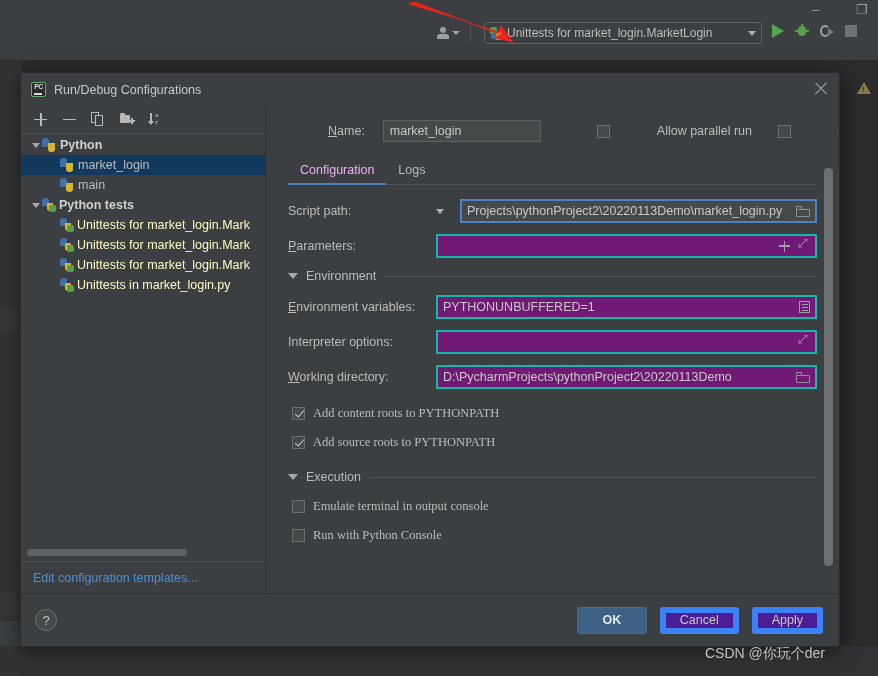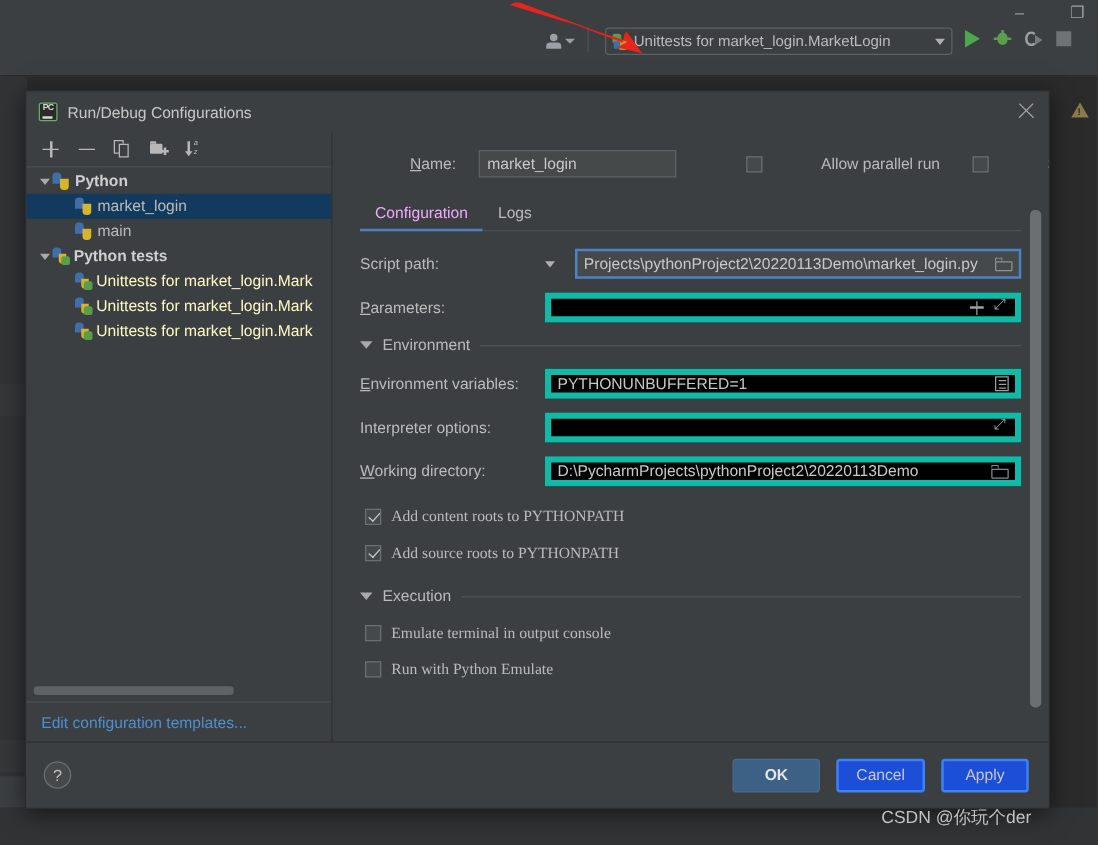--- a/index.html
+++ b/index.html
@@ -151,21 +151,21 @@
   .gear .g-out { position:absolute; left:1px; top:1px; width:12px; height:12px; border:2.5px solid #a5a5a5; border-radius:50%; box-sizing:border-box; }
 
   .tabs { display:flex; gap:0; border-bottom:1px solid #4b4f51; margin-bottom:14px; }
   .tab { padding:5px 12px 7px 12px; font-size:12.5px; color:#bbbbbb; cursor:pointer; position:relative; }
   .tab.active { color:#f0abfc; }
   .tab.active::after { content:""; position:absolute; left:0; right:0; bottom:-1px; height:2px; background:#4b83c4; }
 
   .frow { display:flex; align-items:center; height:24px; margin-bottom:11px; }
   .frow .flabel { width:148px; flex:none; font-size:12.5px; color:#bbbbbb; }
   .field {
-    flex:1; height:24px; background:#000000; border:5px solid #14b8a6;
+    flex:1; height:24px; background:#701a75; border:2px solid #14b8a6;
     display:flex; align-items:center; padding:0 5px; gap:4px; min-width:0;
     color:#c8c8c8; font-size:12.5px; white-space:nowrap; overflow:hidden;
   }
   .field.focused { border:2px solid #4b83c4; background:#45494a; }
   .field .fval { flex:1; overflow:hidden; text-overflow:clip; white-space:nowrap; }
   .field .fval.dimpath { color:#8a8f92; }
   .drop-caret { width:0;height:0;border-left:4px solid transparent;border-right:4px solid transparent;border-top:5px solid #b0b0b0; flex:none; margin-right:2px; }
   .script-caret { margin-right:16px; margin-left:auto; }
   .folder-ico { width:14px; height:11px; position:relative; flex:none; opacity:.85; }
   .folder-ico .fb { position:absolute; left:0; bottom:0; width:14px; height:8px; border:1.3px solid #9aa0a6; border-radius:1px; }
@@ -198,21 +198,21 @@
     padding:0 16px 0 14px; background:#3c3f41;
   }
   .help-btn {
     width:22px; height:22px; border-radius:50%; border:1px solid #6a6f72; background:#45494a;
     color:#c0c0c0; font-size:13px; display:flex; align-items:center; justify-content:center; cursor:pointer;
   }
   .btn-group { margin-left:auto; display:flex; gap:13px; }
   .btn {
     height:27px; min-width:70px; padding:0 14px; border-radius:3px;
     font-size:12.5px; display:flex; align-items:center; justify-content:center; cursor:pointer;
-    border:2px solid #3b82f6; background:#1d4ed8; color:#c8c8c8;
+    border:6px solid #3b82f6; background:#4c1d95; color:#c8c8c8;
   }
   .btn.primary { background:#3d6185; border:1px solid #466c92; color:#e6e6e6; font-weight:bold; }
 
   
   #red-arrow { position:absolute; left:408px; top:2px; width:110px; height:42px; pointer-events:none; }
 
   
   .watermark { position:absolute; left:705px; top:645px; font-size:14px; color:#c2c2c2; font-family:"Liberation Sans", sans-serif; }
 </style>
 </head>
@@ -370,20 +370,30 @@
           <span class="tw"></span>
           <span class="indent"></span>
           <span class="test-icon">
               <i class="pb-blue"></i>
               <i class="pb-yel"></i>
               <i class="pb-grn"></i>
             </span>
           <span class="tree-label dim">Unittests for market_login.Mark</span>
         </div>
 
+        <div class="tree-row">
+          <span class="tw"></span>
+          <span class="indent"></span>
+          <span class="test-icon">
+              <i class="pb-blue"></i>
+              <i class="pb-yel"></i>
+              <i class="pb-grn"></i>
+            </span>
+          <span class="tree-label dim">Unittests in market_login.py</span>
+        </div>
 
       </div>
 
       <div class="tree-hscroll-wrap">
         <div class="tree-hscroll"></div>
       </div>
 
       <div class="tree-footer">
         <span class="link">Edit configuration templates...</span>
       </div>
@@ -486,21 +496,21 @@
           <span class="sec-line"></span>
         </div>
 
         <div class="cb-line" style="margin-top:10px">
           <span class="cbx"></span>
           <span class="cbtext">Emulate terminal in output console</span>
         </div>
 
         <div class="cb-line" style="margin-top:8px">
           <span class="cbx"></span>
-          <span class="cbtext">Run with Python Emulate</span>
+          <span class="cbtext">Run with Python Console</span>
         </div>
 
         <div class="vscroll"></div>
       </div>
     </div>
   </div>
 
   <div class="dlg-footer">
     <span class="help-btn">?</span>
     <span class="btn-group">

